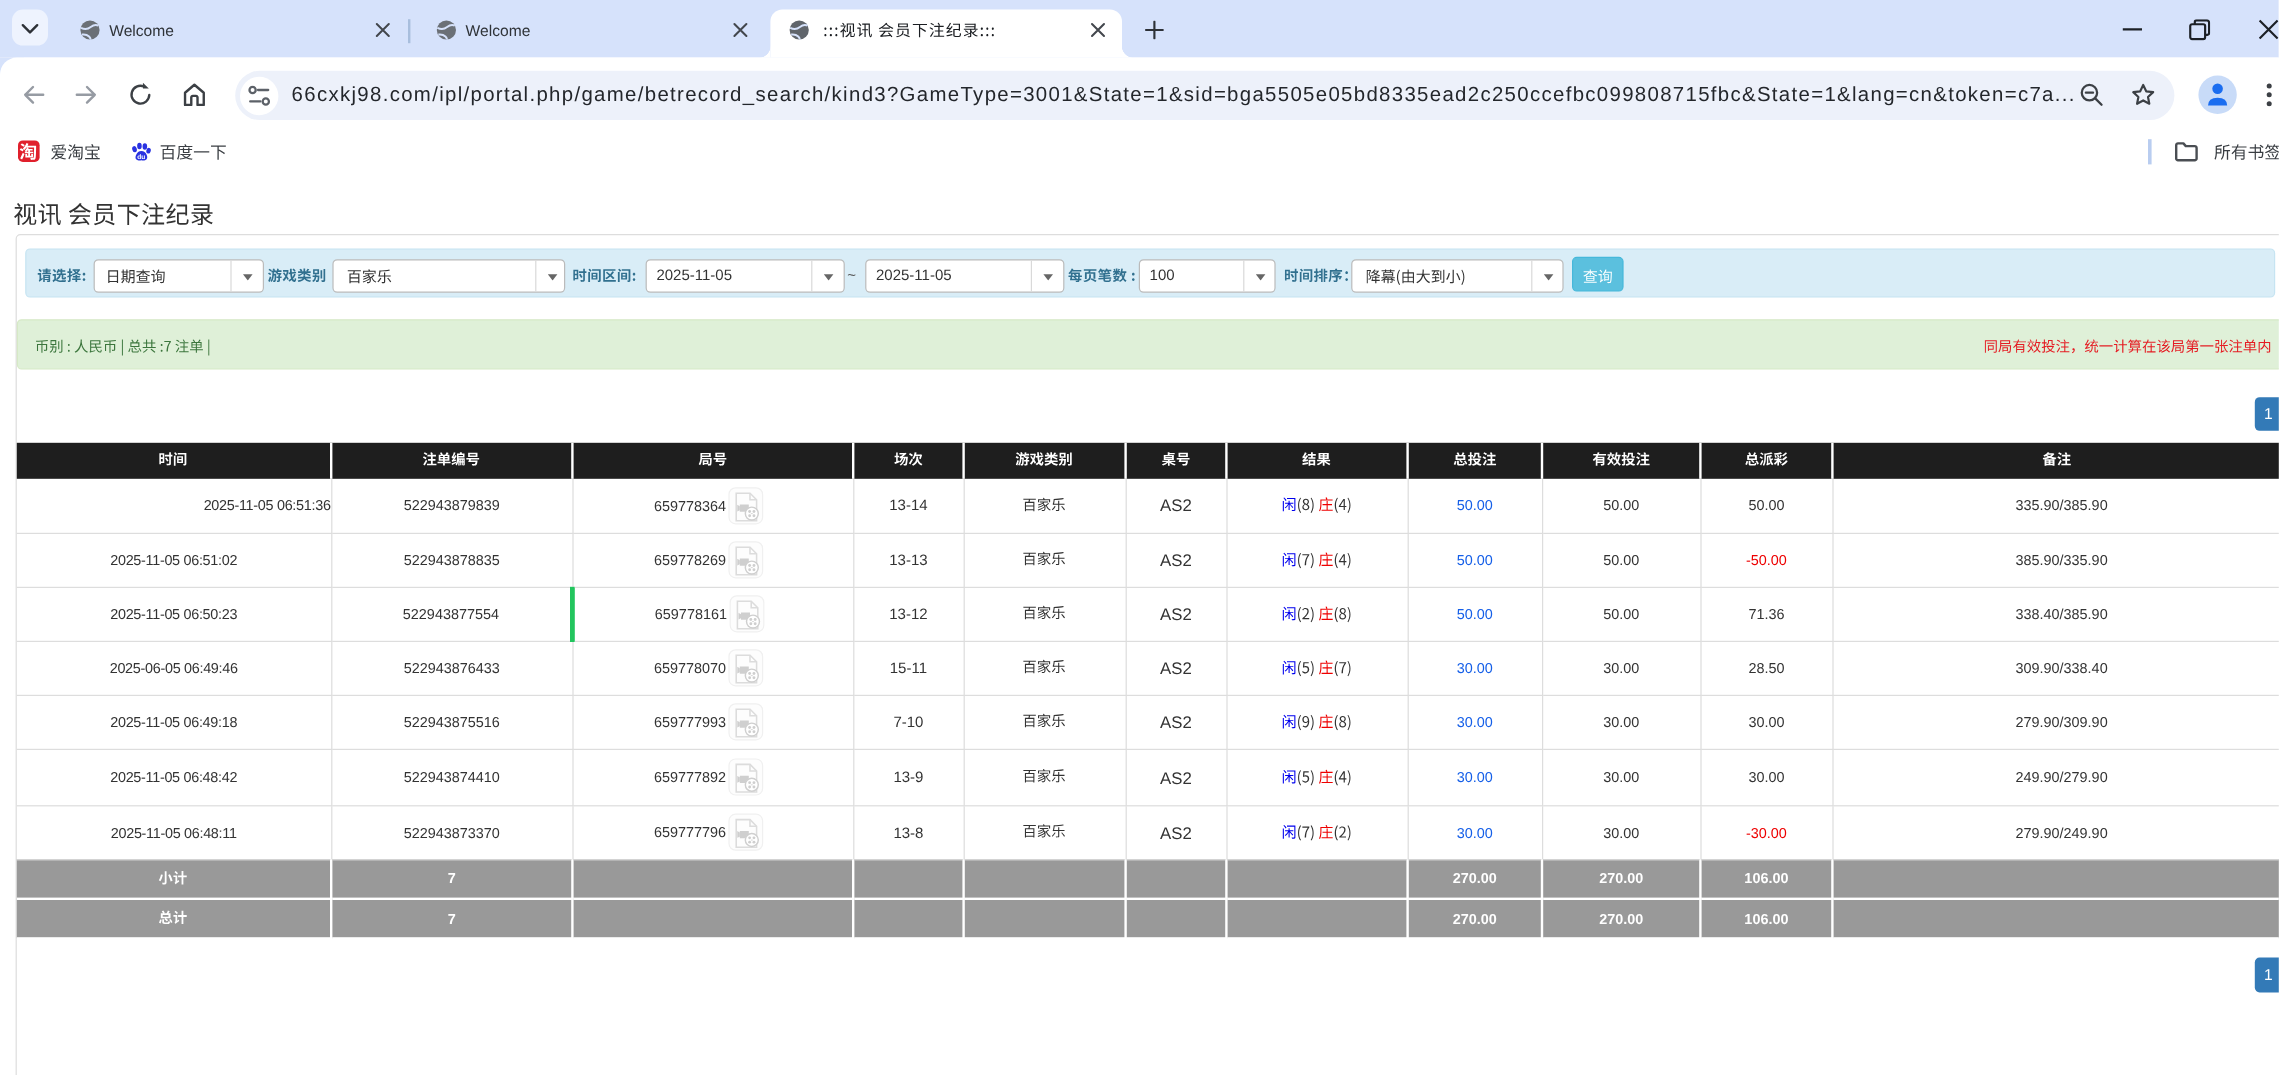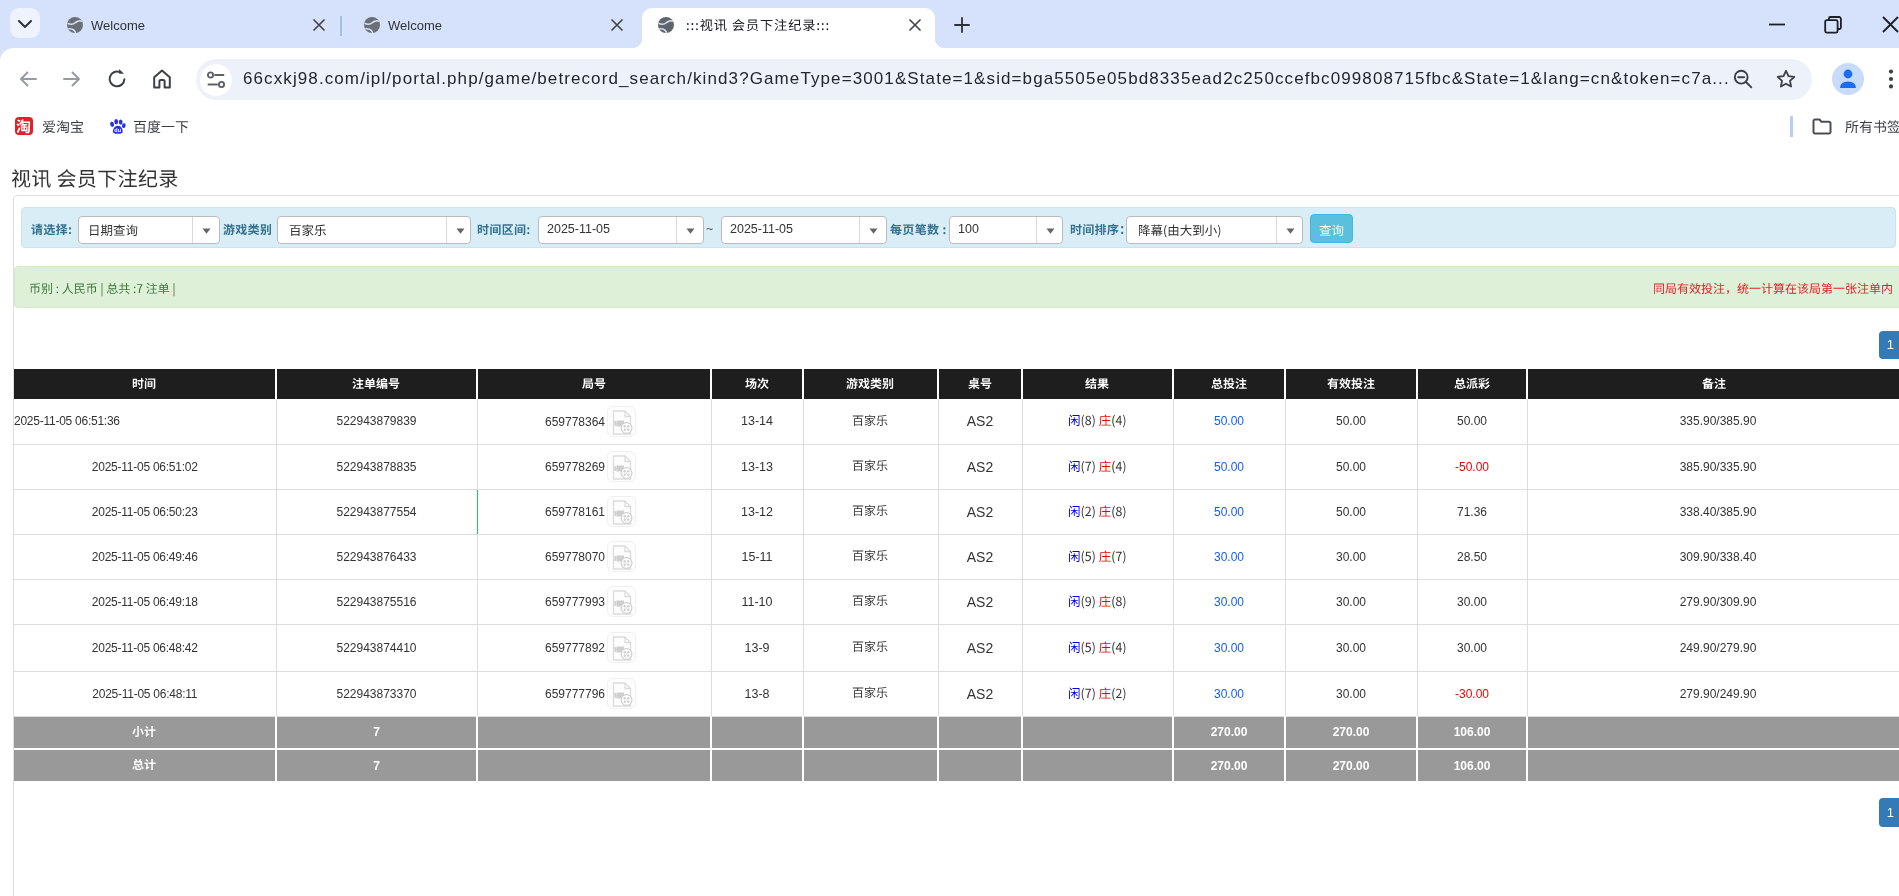--- a/index.html
+++ b/index.html
@@ -280,21 +280,21 @@
             <path transform="translate(0,11)" fill="#fff" d="M4.4 -10.2C4.3 -9.7 4.1 -9.2 3.9 -8.7H0.7V-7.4H3.3C2.6 -6.0 1.6 -4.7 0.3 -3.9C0.6 -3.6 1.0 -3.1 1.2 -2.8C1.8 -3.2 2.4 -3.6 2.8 -4.2V1.1H4.2V-1.2H8.6V-0.5C8.6 -0.3 8.5 -0.3 8.3 -0.3C8.1 -0.3 7.4 -0.3 6.8 -0.3C7.0 0.1 7.2 0.7 7.2 1.1C8.2 1.1 8.9 1.1 9.4 0.8C9.9 0.6 10.0 0.2 10.0 -0.5V-6.4H4.4C4.6 -6.8 4.8 -7.1 4.9 -7.4H11.4V-8.7H5.5C5.6 -9.1 5.7 -9.5 5.9 -9.9ZM4.2 -3.2H8.6V-2.4H4.2ZM4.2 -4.4V-5.2H8.6V-4.4Z M14.3 -9.8C14.6 -9.4 14.8 -8.9 14.9 -8.5H12.6V-7.2H16.7L15.8 -6.8C16.2 -6.3 16.6 -5.7 16.9 -5.1L15.7 -5.3C15.6 -4.9 15.5 -4.5 15.3 -4.1L14.5 -4.9L13.6 -4.3C14.2 -5.0 14.7 -6.0 15.0 -6.9L13.8 -7.2C13.4 -6.3 12.8 -5.2 12.2 -4.5C12.5 -4.3 13.0 -3.9 13.2 -3.6L13.5 -4.1C13.9 -3.7 14.3 -3.2 14.7 -2.8C14.1 -1.7 13.3 -0.8 12.3 -0.2C12.6 0.0 13.1 0.6 13.3 0.8C14.2 0.2 15.0 -0.6 15.6 -1.7C16.1 -1.1 16.5 -0.6 16.7 -0.1L17.8 -1.0C17.5 -1.6 17.0 -2.3 16.4 -3.0C16.6 -3.6 16.8 -4.2 17.0 -4.8C17.1 -4.7 17.2 -4.5 17.2 -4.3L17.8 -4.7C18.0 -4.4 18.5 -3.8 18.6 -3.5C18.8 -3.8 18.9 -4.0 19.1 -4.3C19.3 -3.5 19.6 -2.8 20.0 -2.1C19.3 -1.2 18.4 -0.5 17.1 0.1C17.4 0.3 18.0 0.9 18.1 1.1C19.2 0.6 20.0 -0.1 20.7 -0.9C21.3 -0.1 21.9 0.6 22.7 1.1C23.0 0.7 23.4 0.2 23.7 -0.1C22.9 -0.6 22.2 -1.3 21.6 -2.1C22.2 -3.4 22.7 -4.9 22.9 -6.8H23.5V-8.1H20.5C20.7 -8.7 20.8 -9.3 20.9 -10.0L19.6 -10.2C19.3 -8.4 18.9 -6.6 18.2 -5.4C17.9 -6.0 17.4 -6.7 16.9 -7.2H18.3V-8.5H15.5L16.3 -8.8C16.2 -9.2 15.9 -9.8 15.6 -10.2ZM20.2 -6.8H21.6C21.4 -5.5 21.1 -4.5 20.7 -3.6C20.4 -4.3 20.1 -5.1 19.9 -6.0Z M25.9 -10.2V-7.9H24.5V-6.6H25.9V-4.5C25.3 -4.3 24.8 -4.2 24.3 -4.1L24.7 -2.7L25.9 -3.0V-0.5C25.9 -0.4 25.8 -0.3 25.7 -0.3C25.5 -0.3 25.0 -0.3 24.5 -0.3C24.7 0.0 24.9 0.6 24.9 1.0C25.8 1.0 26.4 0.9 26.8 0.7C27.2 0.5 27.3 0.2 27.3 -0.5V-3.4L28.4 -3.7L28.2 -5.0L27.3 -4.8V-6.6H28.6V-7.9H27.3V-10.2ZM29.6 -9.8V-8.5C29.6 -7.7 29.4 -6.8 28.0 -6.2C28.2 -6.0 28.7 -5.4 28.9 -5.1C30.6 -5.9 30.9 -7.3 30.9 -8.5H32.4V-7.2C32.4 -6.0 32.7 -5.5 33.9 -5.5C34.1 -5.5 34.5 -5.5 34.7 -5.5C35.0 -5.5 35.3 -5.5 35.4 -5.6C35.4 -5.9 35.4 -6.4 35.3 -6.8C35.2 -6.7 34.9 -6.7 34.7 -6.7C34.5 -6.7 34.2 -6.7 34.0 -6.7C33.8 -6.7 33.8 -6.8 33.8 -7.2V-9.8ZM33.0 -3.6C32.7 -3.0 32.2 -2.4 31.6 -2.0C31.0 -2.4 30.5 -3.0 30.2 -3.6ZM28.5 -5.0V-3.6H29.3L28.8 -3.5C29.2 -2.6 29.8 -1.8 30.4 -1.2C29.6 -0.7 28.7 -0.4 27.6 -0.2C27.9 0.1 28.2 0.7 28.4 1.1C29.6 0.8 30.7 0.4 31.6 -0.2C32.5 0.4 33.6 0.8 34.8 1.1C34.9 0.7 35.4 0.1 35.7 -0.2C34.6 -0.4 33.7 -0.7 32.9 -1.2C33.8 -2.0 34.5 -3.2 35.0 -4.7L34.0 -5.0L33.8 -5.0Z M37.1 -9.0C37.8 -8.6 38.8 -8.1 39.3 -7.7L40.2 -8.8C39.6 -9.2 38.6 -9.7 37.9 -10.1ZM36.4 -5.6C37.2 -5.3 38.2 -4.7 38.7 -4.3L39.5 -5.5C38.9 -5.9 37.9 -6.4 37.2 -6.7ZM36.7 0.0 38.0 1.0C38.7 -0.2 39.4 -1.6 40.1 -2.8L39.0 -3.8C38.3 -2.4 37.4 -0.9 36.7 0.0ZM42.6 -9.8C42.9 -9.2 43.2 -8.5 43.4 -8.0H40.2V-6.6H43.1V-4.5H40.7V-3.1H43.1V-0.6H39.8V0.7H47.7V-0.6H44.6V-3.1H46.9V-4.5H44.6V-6.6H47.3V-8.0H43.7L44.8 -8.4C44.7 -8.9 44.2 -9.7 43.9 -10.2Z"></path>
           </svg></td>
         <td style="background:#1e1e1e;border-right:2px solid #fff;padding:0;text-align:center"><svg style="display:inline-block;vertical-align:middle" width="37" height="15" viewBox="0 0 37 15">
             <path transform="translate(0,11)" fill="#fff" d="M8.9 -2.6C9.6 -1.7 10.3 -0.6 10.5 0.2L11.7 -0.5C11.5 -1.3 10.8 -2.4 10.0 -3.2ZM3.2 -3.0V-0.8C3.2 0.6 3.6 1.0 5.4 1.0C5.8 1.0 7.4 1.0 7.8 1.0C9.1 1.0 9.6 0.6 9.7 -0.9C9.3 -1.0 8.7 -1.2 8.4 -1.4C8.3 -0.5 8.2 -0.3 7.6 -0.3C7.2 -0.3 5.9 -0.3 5.6 -0.3C4.8 -0.3 4.7 -0.4 4.7 -0.8V-3.0ZM1.4 -2.8C1.2 -1.9 0.8 -0.8 0.4 -0.2L1.7 0.5C2.2 -0.3 2.6 -1.5 2.7 -2.6ZM3.6 -6.5H8.4V-5.0H3.6ZM2.0 -7.9V-3.7H5.9L5.0 -3.0C5.7 -2.5 6.6 -1.7 7.0 -1.2L8.1 -2.1C7.7 -2.5 6.9 -3.2 6.2 -3.7H10.1V-7.9H8.4L9.4 -9.6L7.9 -10.2C7.7 -9.5 7.2 -8.6 6.8 -7.9H4.6L5.3 -8.2C5.1 -8.8 4.6 -9.6 4.1 -10.2L2.8 -9.6C3.2 -9.1 3.6 -8.4 3.8 -7.9Z M12.9 -9.0C13.6 -8.6 14.6 -8.0 15.0 -7.6L15.7 -8.7C15.3 -9.1 14.3 -9.7 13.6 -10.0ZM12.3 -5.7C13.0 -5.4 14.0 -4.8 14.4 -4.4L15.1 -5.6C14.6 -6.0 13.7 -6.5 13.0 -6.8ZM12.6 -0.1 13.6 0.9C14.3 -0.3 14.9 -1.6 15.5 -2.9L14.5 -3.9C13.9 -2.5 13.1 -1.0 12.6 -0.1ZM18.4 1.0C18.7 0.7 19.1 0.5 21.3 -0.4C21.2 -0.7 21.0 -1.2 21.0 -1.5L19.6 -1.0V-5.9L20.2 -6.0C20.5 -3.0 21.2 -0.5 22.8 0.8C23.0 0.4 23.5 -0.1 23.8 -0.4C23.0 -1.0 22.5 -1.9 22.1 -3.0C22.6 -3.3 23.1 -3.8 23.7 -4.2L22.7 -5.3C22.5 -4.9 22.1 -4.5 21.7 -4.2C21.6 -4.8 21.4 -5.5 21.4 -6.2C21.9 -6.4 22.5 -6.5 23.0 -6.7L21.9 -7.8C21.0 -7.5 19.6 -7.2 18.4 -7.0V-1.1C18.4 -0.6 18.1 -0.3 17.9 -0.2C18.1 0.1 18.3 0.6 18.4 1.0ZM16.3 -9.0V-5.9C16.3 -4.1 16.2 -1.4 15.0 0.4C15.3 0.6 15.9 0.9 16.1 1.1C17.4 -0.8 17.6 -3.9 17.6 -5.9V-7.9C19.5 -8.1 21.6 -8.5 23.2 -9.0L22.0 -10.2C20.6 -9.7 18.3 -9.2 16.3 -9.0Z M30.1 -10.1C28.7 -9.7 26.4 -9.4 24.4 -9.2C24.5 -8.9 24.7 -8.4 24.7 -8.0C26.8 -8.1 29.2 -8.4 31.0 -8.9ZM24.6 -7.3C25.0 -6.7 25.5 -5.9 25.6 -5.4L26.7 -5.9C26.6 -6.5 26.1 -7.2 25.7 -7.8ZM26.8 -7.7C27.1 -7.2 27.4 -6.4 27.5 -5.9L28.7 -6.3C28.6 -6.8 28.2 -7.5 27.9 -8.1ZM34.1 -6.7C33.4 -5.8 32.1 -4.8 31.0 -4.3C31.4 -4.0 31.8 -3.5 32.1 -3.2C33.3 -3.9 34.6 -4.9 35.5 -6.1ZM34.3 -3.4C33.5 -2.0 31.9 -0.8 30.3 -0.2C30.7 0.2 31.1 0.7 31.4 1.1C33.1 0.2 34.8 -1.1 35.8 -2.8ZM27.1 -5.8V-4.7H24.6V-3.4H26.7C26.0 -2.4 25.1 -1.4 24.2 -0.9C24.5 -0.6 24.9 -0.0 25.1 0.4C25.8 -0.2 26.5 -0.9 27.1 -1.8V1.0H28.5V-2.3C29.1 -1.7 29.6 -1.1 29.9 -0.6L30.9 -1.6C30.5 -2.1 29.8 -2.8 29.1 -3.4H30.8V-4.7H28.5V-5.8ZM33.8 -10.0C33.2 -9.1 32.0 -8.2 31.0 -7.6L31.0 -7.7L29.6 -8.1C29.4 -7.4 29.0 -6.4 28.7 -5.8L29.8 -5.4C30.1 -6.0 30.6 -6.8 30.9 -7.6C31.3 -7.3 31.7 -6.9 32.0 -6.5C33.2 -7.2 34.4 -8.3 35.3 -9.4Z"></path>
           </svg></td>
         <td style="background:#1e1e1e;padding:0;text-align:center"><svg style="display:inline-block;vertical-align:middle" width="25" height="15" viewBox="0 0 25 15">
             <path transform="translate(0,11)" fill="#fff" d="M7.7 -8.0C7.2 -7.6 6.6 -7.2 5.9 -6.9C5.2 -7.2 4.6 -7.5 4.1 -7.9L4.2 -8.0ZM4.3 -10.2C3.7 -9.2 2.5 -8.2 0.7 -7.4C1.0 -7.2 1.5 -6.7 1.7 -6.3C2.2 -6.6 2.6 -6.9 3.0 -7.1C3.4 -6.8 3.9 -6.5 4.3 -6.2C3.1 -5.8 1.6 -5.5 0.2 -5.4C0.4 -5.1 0.7 -4.4 0.8 -4.1L1.8 -4.2V1.1H3.3V0.7H8.5V1.1H10.1V-4.3H2.1C3.5 -4.5 4.8 -4.9 6.0 -5.4C7.5 -4.8 9.2 -4.4 11.0 -4.2C11.1 -4.6 11.5 -5.2 11.8 -5.5C10.3 -5.7 8.9 -5.9 7.6 -6.3C8.6 -6.9 9.4 -7.7 10.0 -8.7L9.1 -9.3L8.8 -9.2H5.3C5.5 -9.5 5.7 -9.7 5.9 -9.9ZM3.3 -1.3H5.2V-0.5H3.3ZM3.3 -2.4V-3.0H5.2V-2.4ZM8.5 -1.3V-0.5H6.7V-1.3ZM8.5 -2.4H6.7V-3.0H8.5Z M13.1 -9.0C13.8 -8.6 14.8 -8.1 15.3 -7.7L16.2 -8.8C15.6 -9.2 14.6 -9.7 13.9 -10.1ZM12.4 -5.6C13.2 -5.3 14.2 -4.7 14.7 -4.3L15.5 -5.5C14.9 -5.9 13.9 -6.4 13.2 -6.7ZM12.7 0.0 14.0 1.0C14.7 -0.2 15.4 -1.6 16.1 -2.8L15.0 -3.8C14.3 -2.4 13.4 -0.9 12.7 0.0ZM18.6 -9.8C18.9 -9.2 19.2 -8.5 19.4 -8.0H16.2V-6.6H19.1V-4.5H16.7V-3.1H19.1V-0.6H15.8V0.7H23.7V-0.6H20.6V-3.1H22.9V-4.5H20.6V-6.6H23.3V-8.0H19.7L20.8 -8.4C20.7 -8.9 20.2 -9.7 19.9 -10.2Z"></path>
           </svg></td>
       </tr>
       <tr style="height:45px">
-        <td style="border-right:1px solid #ddd;border-bottom:1px solid #ddd;padding:0;text-align:left;font-size:12px;color:#333;letter-spacing:-0.25px">2025-11-05 06:51:36</td>
+        <td style="border-right:1px solid #ddd;border-bottom:1px solid #ddd;padding:0;text-align:right;font-size:12px;color:#333;letter-spacing:-0.25px">2025-11-05 06:51:36</td>
         <td style="border-right:1px solid #ddd;border-bottom:1px solid #ddd;padding:0;text-align:center;font-size:12px;color:#333;">522943879839</td>
         <td style="border-right:1px solid #ddd;border-bottom:1px solid #ddd;padding:0;text-align:center;font-size:12px;color:#333;"><span style="vertical-align:middle">659778364</span><span style="display:inline-block;vertical-align:middle;margin-left:2px;margin-right:7px;width:29px;height:31px;border:1px solid #f0f0f0;border-radius:6px;background:#fdfdfd;box-sizing:border-box;position:relative"><svg style="position:absolute;left:1px;top:1px" width="27" height="29" viewBox="0 0 27 29">
               <path d="M4.5 3 H16 L21.5 8.5 V26 H4.5 Z" stroke="#dcdcdc" stroke-width="1.3" fill="none"></path>
               <path d="M16 3 V8.5 H21.5" stroke="#dcdcdc" stroke-width="1.3" fill="none"></path>
               <path d="M7.5 12.5 H15 V18.5 H7.5 Z" fill="#cfcfcf"></path>
               <path d="M7.5 13.8 L5.4 12.6 V18.2 L7.5 17.2 Z" fill="#cfcfcf"></path>
               <circle cx="17.5" cy="20" r="5.4" fill="#fff" stroke="#cfcfcf" stroke-width="1.2"></circle>
               <circle cx="15.7" cy="18.2" r="1.2" fill="#cfcfcf"></circle>
               <circle cx="19.3" cy="18.2" r="1.2" fill="#cfcfcf"></circle>
               <circle cx="15.7" cy="21.8" r="1.2" fill="#cfcfcf"></circle>
@@ -343,21 +343,21 @@
             <path transform="translate(0,12)" fill="#ee0000" d="M37.5 -7.5V-4.9H34.1V-4.0H37.5V-0.3H33.3V0.6H42.6V-0.3H38.4V-4.0H42.0V-4.9H38.4V-7.5ZM36.6 -10.3C36.8 -9.9 37.1 -9.2 37.3 -8.8H32.3V-5.5C32.3 -3.7 32.2 -1.2 31.2 0.7C31.4 0.8 31.8 1.0 32.0 1.1C33.1 -0.8 33.2 -3.6 33.2 -5.5V-7.9H42.5V-8.8H37.5L38.2 -9.0C38.1 -9.5 37.8 -10.1 37.5 -10.6Z"></path>
             <path transform="translate(0,12)" fill="#333" d="M46.2 2.5 46.9 2.1C45.8 0.4 45.3 -1.8 45.3 -3.9C45.3 -6.0 45.8 -8.1 46.9 -9.9L46.2 -10.2C45.0 -8.3 44.3 -6.3 44.3 -3.9C44.3 -1.4 45.0 0.6 46.2 2.5Z M51.7 0.0H52.7V-2.5H54.0V-3.4H52.7V-9.2H51.5L47.7 -3.3V-2.5H51.7ZM51.7 -3.4H48.9L50.9 -6.6C51.2 -7.0 51.5 -7.5 51.7 -7.9H51.7C51.7 -7.5 51.7 -6.7 51.7 -6.2Z M55.6 2.5C56.7 0.6 57.4 -1.4 57.4 -3.9C57.4 -6.3 56.7 -8.3 55.6 -10.2L54.9 -9.9C56.0 -8.1 56.5 -6.0 56.5 -3.9C56.5 -1.8 56.0 0.4 54.9 2.1Z"></path>
           </svg></td>
         <td style="border-right:1px solid #ddd;border-bottom:1px solid #ddd;padding:0;text-align:center;font-size:12px;color:#333;color:#155fe8">50.00</td>
         <td style="border-right:1px solid #ddd;border-bottom:1px solid #ddd;padding:0;text-align:center;font-size:12px;color:#333;">50.00</td>
         <td style="border-right:1px solid #ddd;border-bottom:1px solid #ddd;padding:0;text-align:center;font-size:12px;color:#333;color:#ee0000">-50.00</td>
         <td style="border-right:1px solid #ddd;border-bottom:1px solid #ddd;padding:0;text-align:center;font-size:12px;color:#333;text-indent:8px">385.90/335.90</td>
       </tr>
       <tr style="height:45px">
         <td style="border-right:1px solid #ddd;border-bottom:1px solid #ddd;padding:0;text-align:center;font-size:12px;color:#333;letter-spacing:-0.25px">2025-11-05 06:50:23</td>
-        <td style="border-right:1px solid #22c55e;border-bottom:1px solid #ddd;padding:0;text-align:center;font-size:12px;color:#333;">522943877554</td>
+        <td style="border-right:4px solid #22c55e;border-bottom:1px solid #ddd;padding:0;text-align:center;font-size:12px;color:#333;">522943877554</td>
         <td style="border-right:1px solid #ddd;border-bottom:1px solid #ddd;padding:0;text-align:center;font-size:12px;color:#333;"><span style="vertical-align:middle">659778161</span><span style="display:inline-block;vertical-align:middle;margin-left:2px;margin-right:7px;width:29px;height:31px;border:1px solid #f0f0f0;border-radius:6px;background:#fdfdfd;box-sizing:border-box;position:relative"><svg style="position:absolute;left:1px;top:1px" width="27" height="29" viewBox="0 0 27 29">
               <path d="M4.5 3 H16 L21.5 8.5 V26 H4.5 Z" stroke="#dcdcdc" stroke-width="1.3" fill="none"></path>
               <path d="M16 3 V8.5 H21.5" stroke="#dcdcdc" stroke-width="1.3" fill="none"></path>
               <path d="M7.5 12.5 H15 V18.5 H7.5 Z" fill="#cfcfcf"></path>
               <path d="M7.5 13.8 L5.4 12.6 V18.2 L7.5 17.2 Z" fill="#cfcfcf"></path>
               <circle cx="17.5" cy="20" r="5.4" fill="#fff" stroke="#cfcfcf" stroke-width="1.2"></circle>
               <circle cx="15.7" cy="18.2" r="1.2" fill="#cfcfcf"></circle>
               <circle cx="19.3" cy="18.2" r="1.2" fill="#cfcfcf"></circle>
               <circle cx="15.7" cy="21.8" r="1.2" fill="#cfcfcf"></circle>
               <circle cx="19.3" cy="21.8" r="1.2" fill="#cfcfcf"></circle>
@@ -373,21 +373,21 @@
             <path transform="translate(0,12)" fill="#333" d="M15.5 2.5 16.2 2.1C15.1 0.4 14.6 -1.8 14.6 -3.9C14.6 -6.0 15.1 -8.1 16.2 -9.9L15.5 -10.2C14.3 -8.3 13.7 -6.3 13.7 -3.9C13.7 -1.4 14.3 0.6 15.5 2.5Z M17.3 0.0H23.0V-1.0H20.5C20.0 -1.0 19.5 -0.9 19.0 -0.9C21.2 -2.9 22.6 -4.8 22.6 -6.6C22.6 -8.3 21.6 -9.3 19.9 -9.3C18.8 -9.3 18.0 -8.8 17.2 -8.0L17.9 -7.3C18.4 -8.0 19.0 -8.4 19.8 -8.4C20.9 -8.4 21.5 -7.6 21.5 -6.6C21.5 -5.0 20.2 -3.2 17.3 -0.7Z M24.9 2.5C26.1 0.6 26.7 -1.4 26.7 -3.9C26.7 -6.3 26.1 -8.3 24.9 -10.2L24.2 -9.9C25.3 -8.1 25.8 -6.0 25.8 -3.9C25.8 -1.8 25.3 0.4 24.2 2.1Z"></path>
             <path transform="translate(0,12)" fill="#ee0000" d="M37.5 -7.5V-4.9H34.1V-4.0H37.5V-0.3H33.3V0.6H42.6V-0.3H38.4V-4.0H42.0V-4.9H38.4V-7.5ZM36.6 -10.3C36.8 -9.9 37.1 -9.2 37.3 -8.8H32.3V-5.5C32.3 -3.7 32.2 -1.2 31.2 0.7C31.4 0.8 31.8 1.0 32.0 1.1C33.1 -0.8 33.2 -3.6 33.2 -5.5V-7.9H42.5V-8.8H37.5L38.2 -9.0C38.1 -9.5 37.8 -10.1 37.5 -10.6Z"></path>
             <path transform="translate(0,12)" fill="#333" d="M46.2 2.5 46.9 2.1C45.8 0.4 45.3 -1.8 45.3 -3.9C45.3 -6.0 45.8 -8.1 46.9 -9.9L46.2 -10.2C45.0 -8.3 44.3 -6.3 44.3 -3.9C44.3 -1.4 45.0 0.6 46.2 2.5Z M50.9 0.2C52.6 0.2 53.8 -0.9 53.8 -2.2C53.8 -3.5 53.0 -4.2 52.2 -4.6V-4.7C52.8 -5.1 53.5 -5.9 53.5 -6.9C53.5 -8.3 52.5 -9.3 50.9 -9.3C49.5 -9.3 48.4 -8.4 48.4 -7.0C48.4 -6.0 49.0 -5.3 49.7 -4.9V-4.8C48.8 -4.4 48.0 -3.5 48.0 -2.3C48.0 -0.9 49.2 0.2 50.9 0.2ZM51.5 -5.0C50.5 -5.4 49.5 -5.9 49.5 -7.0C49.5 -7.9 50.1 -8.5 50.9 -8.5C51.9 -8.5 52.5 -7.7 52.5 -6.8C52.5 -6.2 52.1 -5.5 51.5 -5.0ZM50.9 -0.7C49.8 -0.7 49.0 -1.4 49.0 -2.4C49.0 -3.2 49.5 -4.0 50.3 -4.5C51.6 -3.9 52.7 -3.5 52.7 -2.2C52.7 -1.3 52.0 -0.7 50.9 -0.7Z M55.6 2.5C56.7 0.6 57.4 -1.4 57.4 -3.9C57.4 -6.3 56.7 -8.3 55.6 -10.2L54.9 -9.9C56.0 -8.1 56.5 -6.0 56.5 -3.9C56.5 -1.8 56.0 0.4 54.9 2.1Z"></path>
           </svg></td>
         <td style="border-right:1px solid #ddd;border-bottom:1px solid #ddd;padding:0;text-align:center;font-size:12px;color:#333;color:#155fe8">50.00</td>
         <td style="border-right:1px solid #ddd;border-bottom:1px solid #ddd;padding:0;text-align:center;font-size:12px;color:#333;">50.00</td>
         <td style="border-right:1px solid #ddd;border-bottom:1px solid #ddd;padding:0;text-align:center;font-size:12px;color:#333;color:#333">71.36</td>
         <td style="border-right:1px solid #ddd;border-bottom:1px solid #ddd;padding:0;text-align:center;font-size:12px;color:#333;text-indent:8px">338.40/385.90</td>
       </tr>
       <tr style="height:45px">
-        <td style="border-right:1px solid #ddd;border-bottom:1px solid #ddd;padding:0;text-align:center;font-size:12px;color:#333;letter-spacing:-0.25px">2025-11-05 06:49:46</td>
+        <td style="border-right:1px solid #ddd;border-bottom:1px solid #ddd;padding:0;text-align:center;font-size:12px;color:#333;letter-spacing:-0.25px">2025-06-05 06:49:46</td>
         <td style="border-right:1px solid #ddd;border-bottom:1px solid #ddd;padding:0;text-align:center;font-size:12px;color:#333;">522943876433</td>
         <td style="border-right:1px solid #ddd;border-bottom:1px solid #ddd;padding:0;text-align:center;font-size:12px;color:#333;"><span style="vertical-align:middle">659778070</span><span style="display:inline-block;vertical-align:middle;margin-left:2px;margin-right:7px;width:29px;height:31px;border:1px solid #f0f0f0;border-radius:6px;background:#fdfdfd;box-sizing:border-box;position:relative"><svg style="position:absolute;left:1px;top:1px" width="27" height="29" viewBox="0 0 27 29">
               <path d="M4.5 3 H16 L21.5 8.5 V26 H4.5 Z" stroke="#dcdcdc" stroke-width="1.3" fill="none"></path>
               <path d="M16 3 V8.5 H21.5" stroke="#dcdcdc" stroke-width="1.3" fill="none"></path>
               <path d="M7.5 12.5 H15 V18.5 H7.5 Z" fill="#cfcfcf"></path>
               <path d="M7.5 13.8 L5.4 12.6 V18.2 L7.5 17.2 Z" fill="#cfcfcf"></path>
               <circle cx="17.5" cy="20" r="5.4" fill="#fff" stroke="#cfcfcf" stroke-width="1.2"></circle>
               <circle cx="15.7" cy="18.2" r="1.2" fill="#cfcfcf"></circle>
               <circle cx="19.3" cy="18.2" r="1.2" fill="#cfcfcf"></circle>
               <circle cx="15.7" cy="21.8" r="1.2" fill="#cfcfcf"></circle>
@@ -418,21 +418,21 @@
               <path d="M16 3 V8.5 H21.5" stroke="#dcdcdc" stroke-width="1.3" fill="none"></path>
               <path d="M7.5 12.5 H15 V18.5 H7.5 Z" fill="#cfcfcf"></path>
               <path d="M7.5 13.8 L5.4 12.6 V18.2 L7.5 17.2 Z" fill="#cfcfcf"></path>
               <circle cx="17.5" cy="20" r="5.4" fill="#fff" stroke="#cfcfcf" stroke-width="1.2"></circle>
               <circle cx="15.7" cy="18.2" r="1.2" fill="#cfcfcf"></circle>
               <circle cx="19.3" cy="18.2" r="1.2" fill="#cfcfcf"></circle>
               <circle cx="15.7" cy="21.8" r="1.2" fill="#cfcfcf"></circle>
               <circle cx="19.3" cy="21.8" r="1.2" fill="#cfcfcf"></circle>
               <rect x="16.7" y="19.7" width="1.6" height="0.7" fill="#cfcfcf"></rect>
             </svg></span></td>
-        <td style="border-right:1px solid #ddd;border-bottom:1px solid #ddd;padding:0;text-align:center;font-size:12px;color:#333;font-size:12.5px">11-10</td>
+        <td style="border-right:1px solid #ddd;border-bottom:1px solid #ddd;padding:0;text-align:center;font-size:12px;color:#333;font-size:12.5px">7-10</td>
         <td style="border-right:1px solid #ddd;border-bottom:1px solid #ddd;padding:0;text-align:center;font-size:12px;color:#333;"><svg style="display:inline-block;vertical-align:middle" width="37" height="15" viewBox="0 0 37 15">
             <path transform="translate(0,11)" fill="#333" d="M2.1 -6.8V1.0H3.0V0.2H9.1V1.0H10.0V-6.8H6.0C6.1 -7.3 6.3 -7.9 6.4 -8.6H11.2V-9.4H0.8V-8.6H5.4C5.3 -8.0 5.2 -7.3 5.0 -6.8ZM3.0 -2.9H9.1V-0.6H3.0ZM3.0 -3.7V-5.9H9.1V-3.7Z M17.1 -9.9C17.2 -9.6 17.4 -9.3 17.5 -9.0H13.0V-6.5H13.9V-8.2H22.2V-6.5H23.1V-9.0H18.6C18.5 -9.4 18.2 -9.8 18.0 -10.2ZM21.5 -5.8C20.8 -5.1 19.8 -4.4 18.9 -3.8C18.6 -4.4 18.2 -5.1 17.6 -5.6C17.9 -5.8 18.2 -6.0 18.4 -6.2H21.5V-7.0H14.5V-6.2H17.3C16.1 -5.5 14.5 -4.9 13.0 -4.5C13.1 -4.3 13.4 -3.9 13.5 -3.8C14.6 -4.1 15.9 -4.6 16.9 -5.2C17.2 -5.0 17.4 -4.7 17.5 -4.5C16.5 -3.7 14.4 -2.9 12.9 -2.5C13.1 -2.3 13.3 -2.0 13.4 -1.8C14.8 -2.2 16.7 -3.1 17.9 -3.9C18.0 -3.6 18.1 -3.3 18.2 -3.0C17.0 -2.0 14.7 -0.8 12.7 -0.4C12.9 -0.2 13.1 0.2 13.2 0.4C14.9 -0.1 17.0 -1.1 18.4 -2.2C18.5 -1.2 18.3 -0.4 17.9 -0.1C17.7 0.1 17.4 0.1 17.1 0.1C16.9 0.1 16.5 0.1 16.0 0.1C16.2 0.3 16.3 0.7 16.3 0.9C16.7 0.9 17.0 0.9 17.3 0.9C17.8 0.9 18.2 0.8 18.5 0.5C19.2 0.0 19.5 -1.5 19.1 -3.0L19.7 -3.4C20.3 -1.6 21.5 -0.2 23.0 0.5C23.1 0.2 23.4 -0.1 23.6 -0.3C22.1 -0.9 20.9 -2.2 20.4 -3.8C21.0 -4.3 21.7 -4.7 22.2 -5.2Z M26.8 -3.3C26.2 -2.3 25.3 -1.1 24.5 -0.4C24.7 -0.2 25.0 0.0 25.2 0.2C26.0 -0.6 27.0 -1.9 27.7 -3.0ZM32.3 -3.0C33.2 -2.0 34.2 -0.7 34.7 0.2L35.5 -0.3C35.0 -1.1 33.9 -2.4 33.1 -3.3ZM25.5 -4.2C25.7 -4.3 26.2 -4.4 27.0 -4.4H29.8V-0.2C29.8 -0.0 29.7 0.0 29.5 0.0C29.3 0.0 28.6 0.1 27.8 0.0C27.9 0.3 28.1 0.7 28.1 0.9C29.2 0.9 29.8 0.9 30.2 0.8C30.6 0.6 30.7 0.4 30.7 -0.2V-4.4H35.1L35.1 -5.3H30.7V-7.7H29.8V-5.3H26.4C26.6 -6.2 26.8 -7.3 26.9 -8.4C29.5 -8.4 32.6 -8.7 34.5 -9.2L34.0 -9.9C32.1 -9.5 28.8 -9.2 26.1 -9.2C26.0 -7.8 25.7 -6.2 25.6 -5.8C25.5 -5.4 25.4 -5.1 25.2 -5.1C25.3 -4.8 25.5 -4.4 25.5 -4.2Z"></path>
           </svg></td>
         <td style="border-right:1px solid #ddd;border-bottom:1px solid #ddd;padding:0;text-align:center;font-size:12px;color:#333;font-size:14px">AS2</td>
         <td style="border-right:1px solid #ddd;border-bottom:1px solid #ddd;padding:0;text-align:center;font-size:12px;color:#333;"><svg style="display:inline-block;vertical-align:middle" width="60" height="16" viewBox="0 0 60 16">
             <path transform="translate(0,12)" fill="#0000ee" d="M1.0 -7.6V1.0H1.9V-7.6ZM1.5 -10.0C2.2 -9.2 3.0 -8.3 3.3 -7.6L4.1 -8.2C3.7 -8.8 2.9 -9.7 2.2 -10.4ZM4.5 -10.0V-9.1H10.6V-0.4C10.6 -0.1 10.5 -0.1 10.3 -0.1C10.0 -0.1 9.2 -0.0 8.3 -0.1C8.5 0.2 8.6 0.6 8.7 0.9C9.8 0.9 10.5 0.9 10.9 0.7C11.4 0.6 11.5 0.2 11.5 -0.4V-10.0ZM5.8 -7.8V-6.1H2.9V-5.3H5.4C4.8 -4.0 3.7 -2.7 2.6 -2.1C2.8 -1.9 3.1 -1.6 3.2 -1.4C4.2 -2.1 5.2 -3.2 5.8 -4.5V-0.1H6.7V-4.5C7.6 -3.5 8.5 -2.5 9.0 -1.7L9.7 -2.3C9.1 -3.1 8.0 -4.3 7.0 -5.3H9.8V-6.1H6.7V-7.8Z"></path>
             <path transform="translate(0,12)" fill="#333" d="M15.5 2.5 16.2 2.1C15.1 0.4 14.6 -1.8 14.6 -3.9C14.6 -6.0 15.1 -8.1 16.2 -9.9L15.5 -10.2C14.3 -8.3 13.7 -6.3 13.7 -3.9C13.7 -1.4 14.3 0.6 15.5 2.5Z M19.7 0.2C21.4 0.2 23.0 -1.3 23.0 -5.0C23.0 -7.9 21.7 -9.3 19.9 -9.3C18.5 -9.3 17.3 -8.1 17.3 -6.4C17.3 -4.5 18.3 -3.5 19.8 -3.5C20.6 -3.5 21.4 -3.9 21.9 -4.6C21.8 -1.8 20.8 -0.8 19.6 -0.8C19.0 -0.8 18.5 -1.1 18.1 -1.5L17.5 -0.8C18.0 -0.2 18.7 0.2 19.7 0.2ZM21.9 -5.6C21.3 -4.7 20.6 -4.3 20.0 -4.3C18.9 -4.3 18.4 -5.1 18.4 -6.4C18.4 -7.6 19.0 -8.4 19.9 -8.4C21.1 -8.4 21.8 -7.4 21.9 -5.6Z M24.9 2.5C26.1 0.6 26.7 -1.4 26.7 -3.9C26.7 -6.3 26.1 -8.3 24.9 -10.2L24.2 -9.9C25.3 -8.1 25.8 -6.0 25.8 -3.9C25.8 -1.8 25.3 0.4 24.2 2.1Z"></path>
             <path transform="translate(0,12)" fill="#ee0000" d="M37.5 -7.5V-4.9H34.1V-4.0H37.5V-0.3H33.3V0.6H42.6V-0.3H38.4V-4.0H42.0V-4.9H38.4V-7.5ZM36.6 -10.3C36.8 -9.9 37.1 -9.2 37.3 -8.8H32.3V-5.5C32.3 -3.7 32.2 -1.2 31.2 0.7C31.4 0.8 31.8 1.0 32.0 1.1C33.1 -0.8 33.2 -3.6 33.2 -5.5V-7.9H42.5V-8.8H37.5L38.2 -9.0C38.1 -9.5 37.8 -10.1 37.5 -10.6Z"></path>
             <path transform="translate(0,12)" fill="#333" d="M46.2 2.5 46.9 2.1C45.8 0.4 45.3 -1.8 45.3 -3.9C45.3 -6.0 45.8 -8.1 46.9 -9.9L46.2 -10.2C45.0 -8.3 44.3 -6.3 44.3 -3.9C44.3 -1.4 45.0 0.6 46.2 2.5Z M50.9 0.2C52.6 0.2 53.8 -0.9 53.8 -2.2C53.8 -3.5 53.0 -4.2 52.2 -4.6V-4.7C52.8 -5.1 53.5 -5.9 53.5 -6.9C53.5 -8.3 52.5 -9.3 50.9 -9.3C49.5 -9.3 48.4 -8.4 48.4 -7.0C48.4 -6.0 49.0 -5.3 49.7 -4.9V-4.8C48.8 -4.4 48.0 -3.5 48.0 -2.3C48.0 -0.9 49.2 0.2 50.9 0.2ZM51.5 -5.0C50.5 -5.4 49.5 -5.9 49.5 -7.0C49.5 -7.9 50.1 -8.5 50.9 -8.5C51.9 -8.5 52.5 -7.7 52.5 -6.8C52.5 -6.2 52.1 -5.5 51.5 -5.0ZM50.9 -0.7C49.8 -0.7 49.0 -1.4 49.0 -2.4C49.0 -3.2 49.5 -4.0 50.3 -4.5C51.6 -3.9 52.7 -3.5 52.7 -2.2C52.7 -1.3 52.0 -0.7 50.9 -0.7Z M55.6 2.5C56.7 0.6 57.4 -1.4 57.4 -3.9C57.4 -6.3 56.7 -8.3 55.6 -10.2L54.9 -9.9C56.0 -8.1 56.5 -6.0 56.5 -3.9C56.5 -1.8 56.0 0.4 54.9 2.1Z"></path>
           </svg></td>

